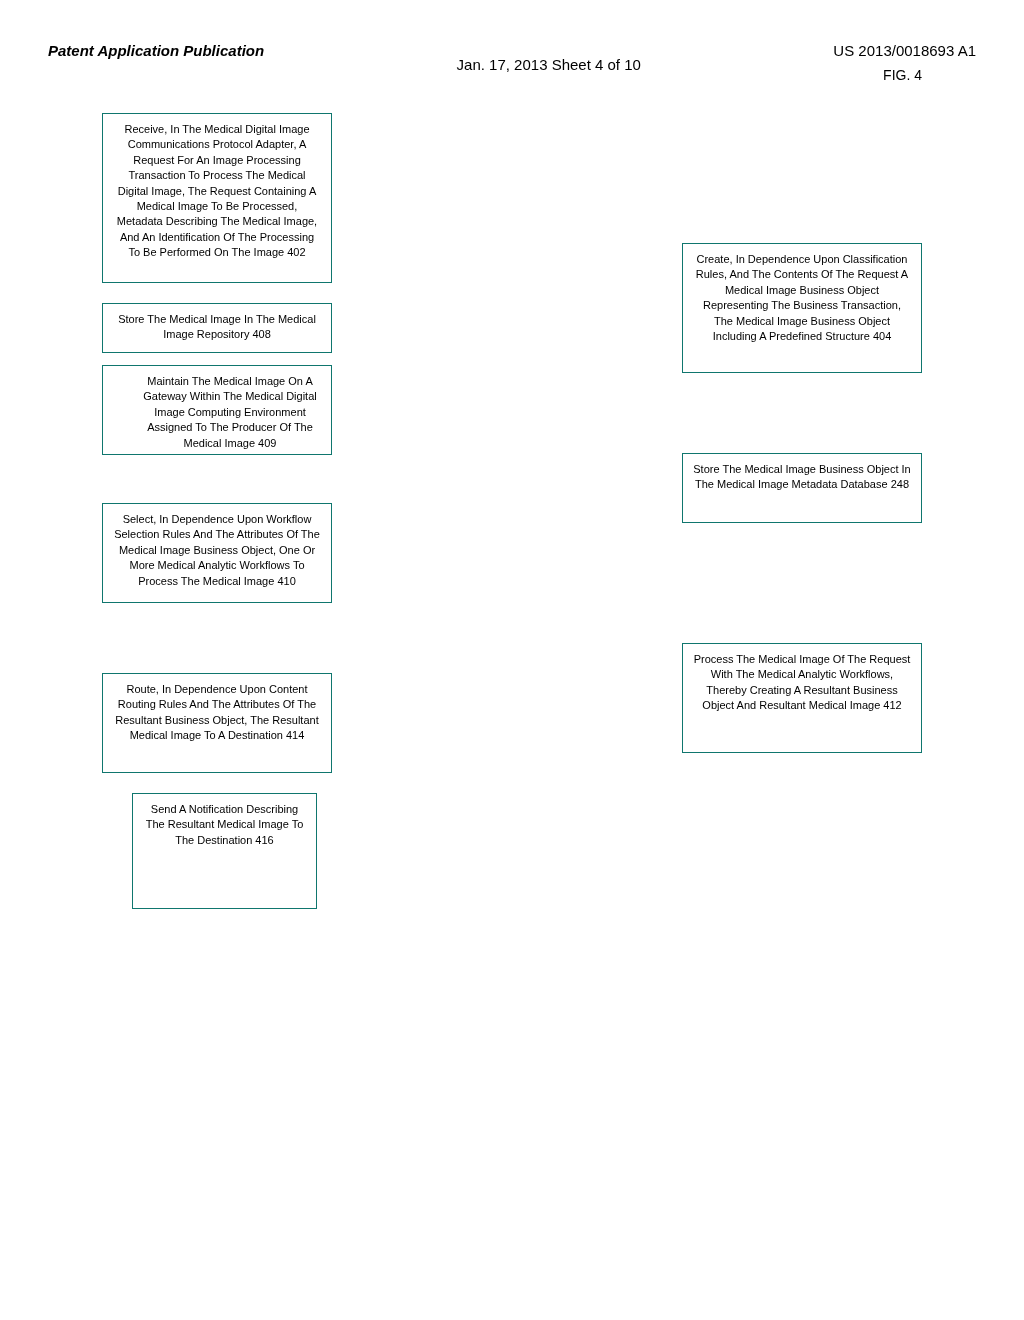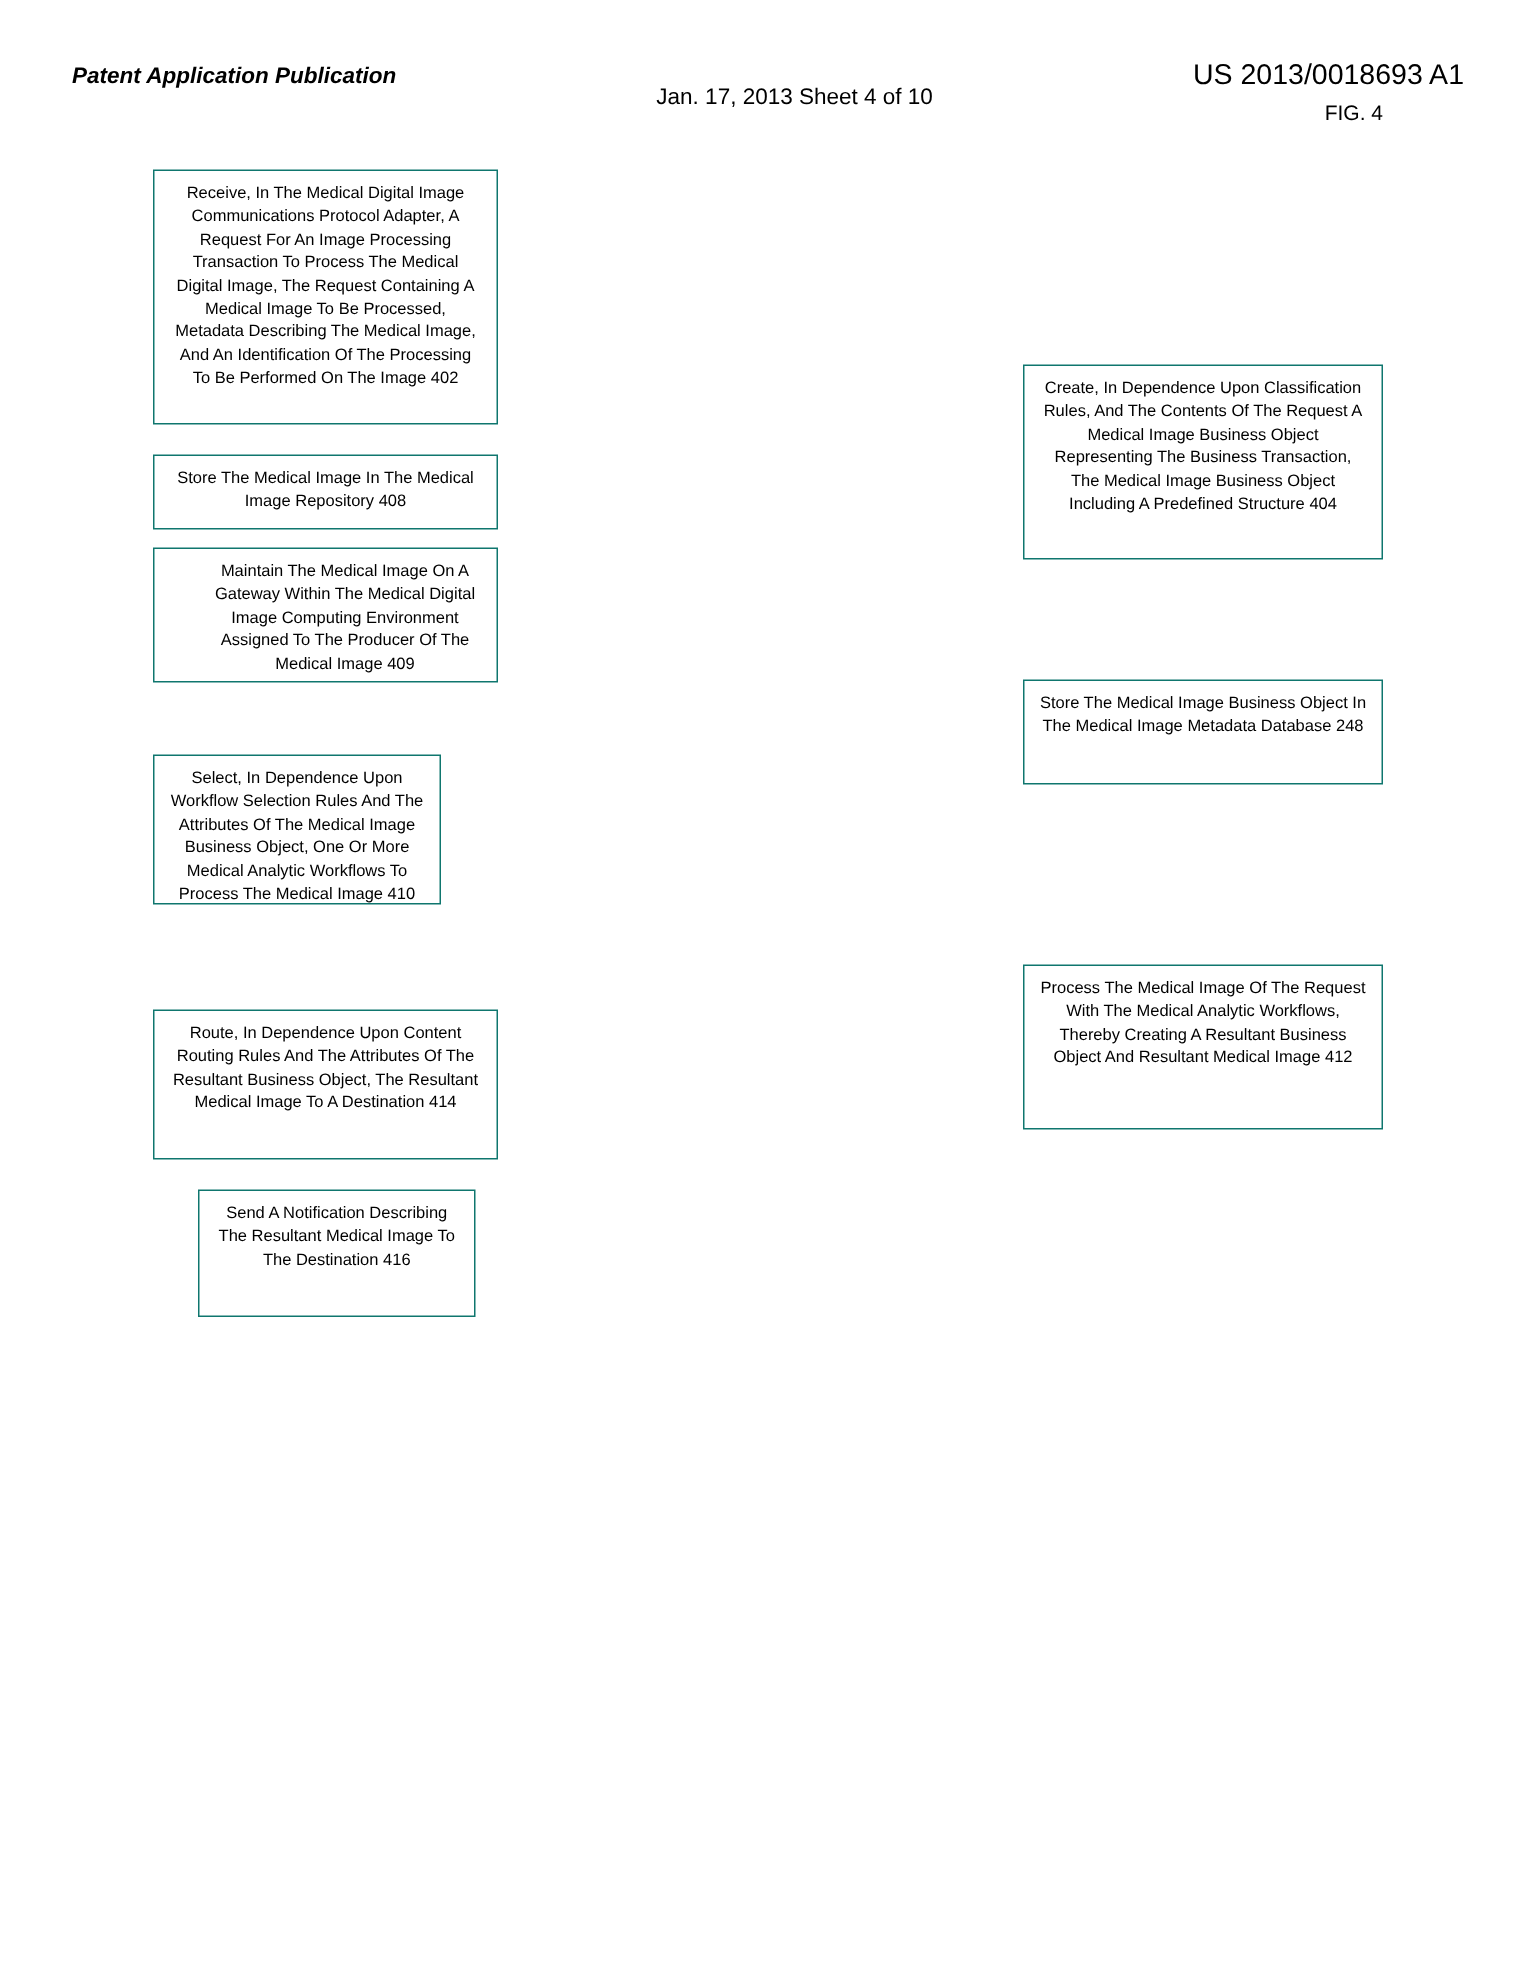--- a/index.html
+++ b/index.html
@@ -25,21 +25,21 @@
       font-style: italic;
     }
 
     .header-center {
       font-size: 15px;
       text-align: center;
       margin-top: 28px;
     }
 
     .header-right {
-      font-size: 19px;
+      font-size: 15px;
       text-align: right;
     }
 
     .diagram-area {
       padding: 20px 60px;
       position: relative;
       margin-top: 10px;
     }
 
     .flow-container {
@@ -78,36 +78,36 @@
       left: 20px;
       top: 252px;
       width: 230px;
       height: 90px;
       padding-left: 36px;
     }
 
     .box-410 {
       left: 20px;
       top: 390px;
-      width: 192px;
+      width: 230px;
       height: 100px;
     }
 
     .box-414 {
       left: 20px;
       top: 560px;
       width: 230px;
       height: 100px;
     }
 
     .box-416 {
       left: 50px;
       top: 680px;
       width: 185px;
-      height: 85px;
+      height: 116px;
     }
 
     
     .box-404 {
       right: 20px;
       top: 130px;
       width: 240px;
       height: 130px;
     }
 

